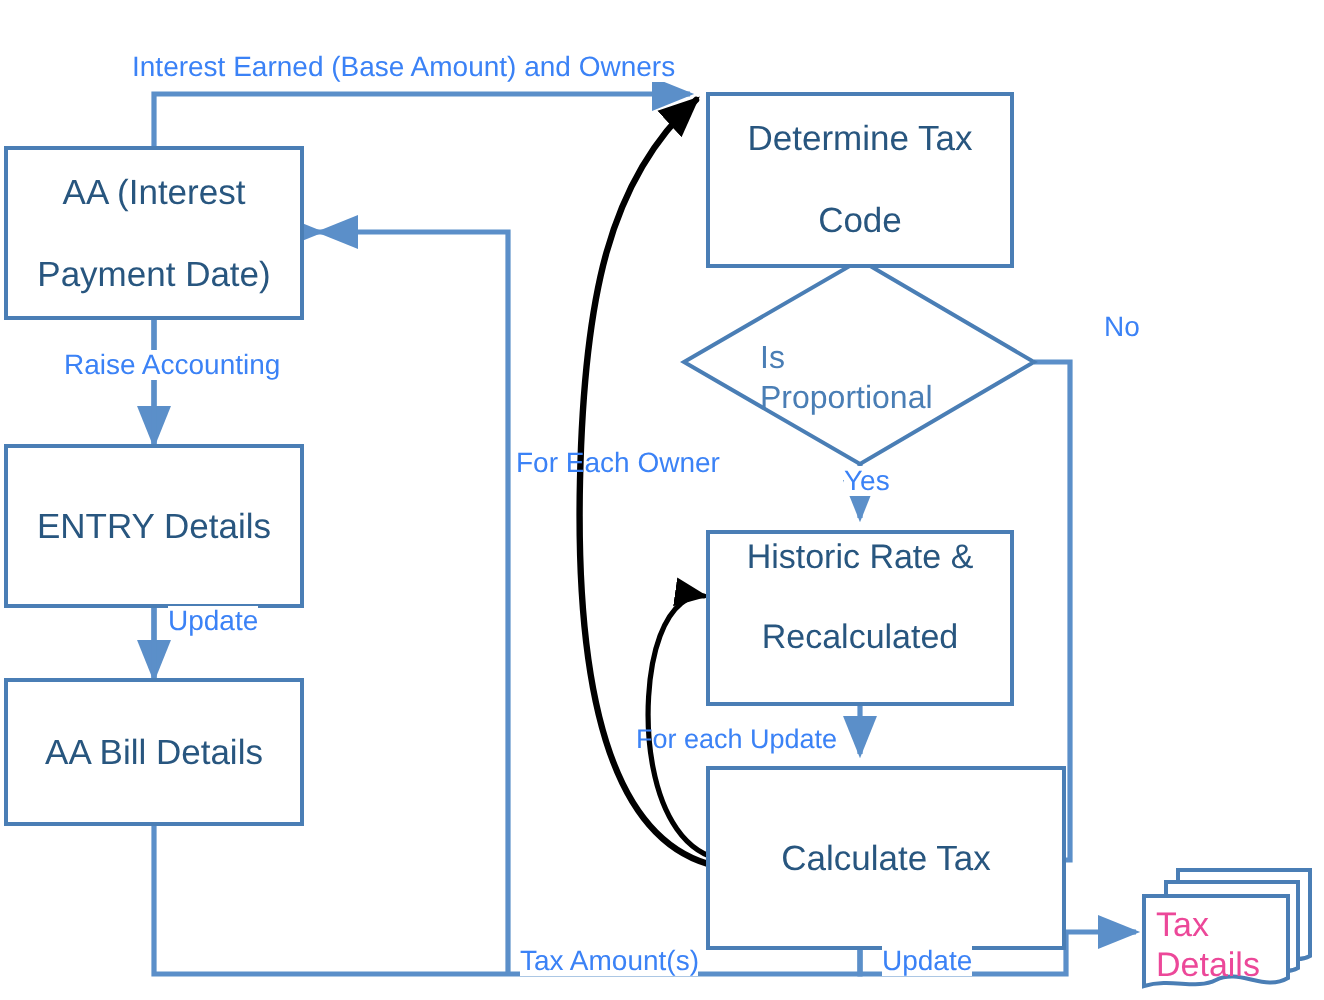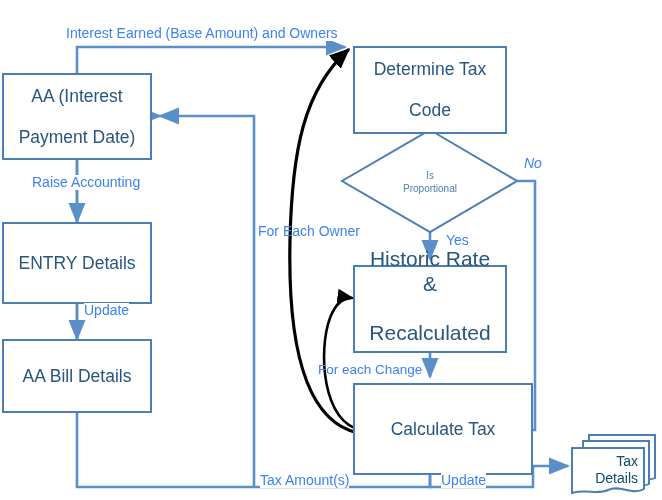--- a/index.html
+++ b/index.html
@@ -35,45 +35,45 @@
     border: 2px solid #4A7EB5;
     background: #ffffff;
     line-height: 1.18;
     z-index: 3;
   }
   .node span {
     display: block;
     padding: 0 6px;
   }
   .node-lg { font-size: 17.5px; }
-  .node-md { font-size: 21px; }
+  .node-md { font-size: 17px; }
   .decision-label {
     position: absolute;
     color: #4A7EB5;
-    font-size: 10px;
-    text-align: center;
+    font-size: 16px;
+    text-align: left;
     line-height: 1.25;
     z-index: 4;
     pointer-events: none;
   }
   .edge-label {
     position: absolute;
     font-size: 14px;
     color: #3b82f6;
     white-space: nowrap;
     background: #ffffff;
     z-index: 5;
     line-height: 1.1;
   }
   .edge-label.small { font-size: 13.5px; }
   .doc-text {
     position: absolute;
-    color: #0c4a6e;
-    font-size: 14px;
-    text-align: right;
+    color: #ec4899;
+    font-size: 17px;
+    text-align: left;
     line-height: 1.2;
     z-index: 6;
     pointer-events: none;
   }
 </style>
 </head>
 <body>
 
 <div id="canvas">
 
@@ -173,23 +173,23 @@
   </div>
 
   <div class="edge-label" style="left:66px; top:26px;">Interest Earned (Base Amount) and Owners</div>
 
   <div class="edge-label" style="left:32px; top:175px;">Raise Accounting</div>
 
   <div class="edge-label" style="left:84px; top:303px;">Update</div>
 
   <div class="edge-label" style="left:258px; top:224px; background:transparent;">For Each Owner</div>
 
-  <div class="edge-label" style="left:446px; top:233px;text-align:right;">Yes</div>
+  <div class="edge-label" style="left:422px; top:233px;text-align:right;">Yes</div>
 
-  <div class="edge-label" style="left:524px; top:156px;font-style:italic;">No</div>
+  <div class="edge-label" style="left:552px; top:156px;">No</div>
 
-  <div class="edge-label small" style="left:318px; top:363px; background:transparent;">For each Change</div>
+  <div class="edge-label small" style="left:318px; top:363px; background:transparent;">For each Update</div>
 
   <div class="edge-label" style="left:260px; top:473px;">Tax Amount(s)</div>
 
   <div class="edge-label" style="left:441px; top:473px;">Update</div>
 
 </div>
 
 </body></html>

